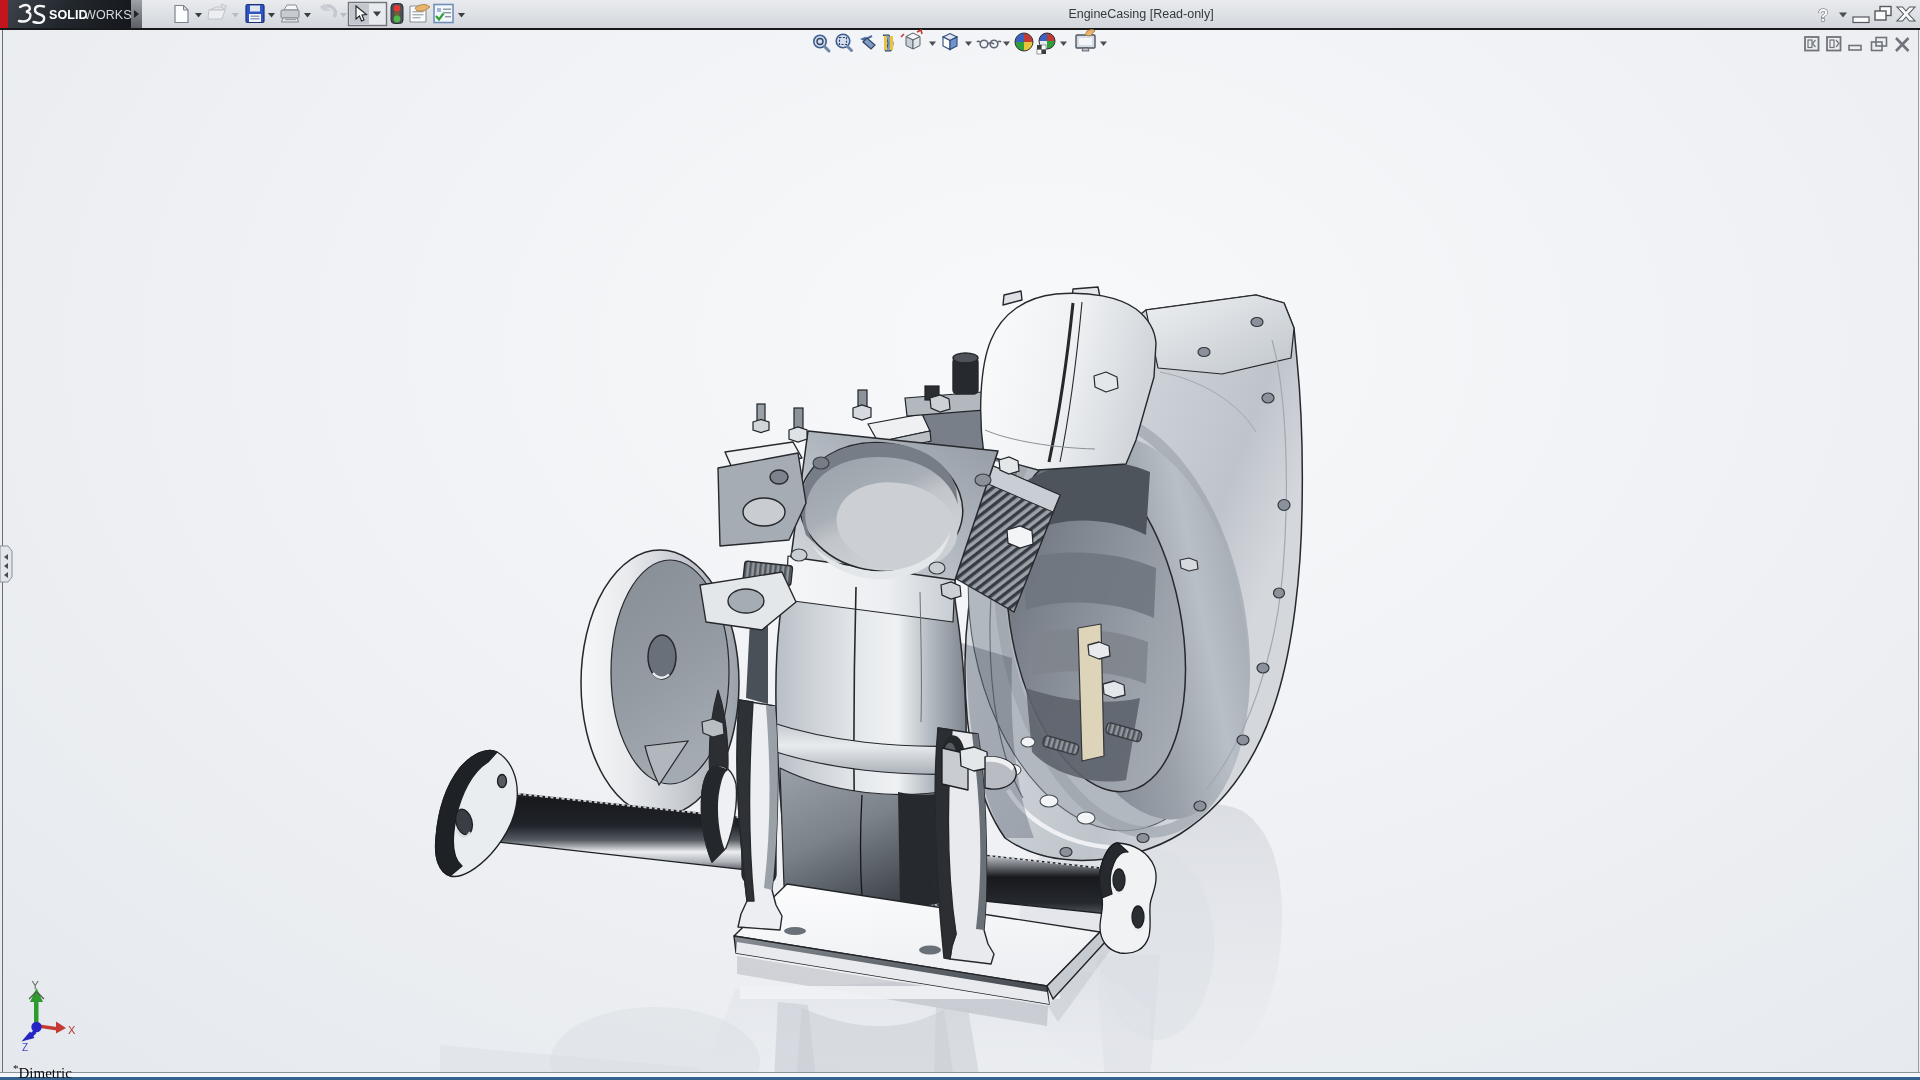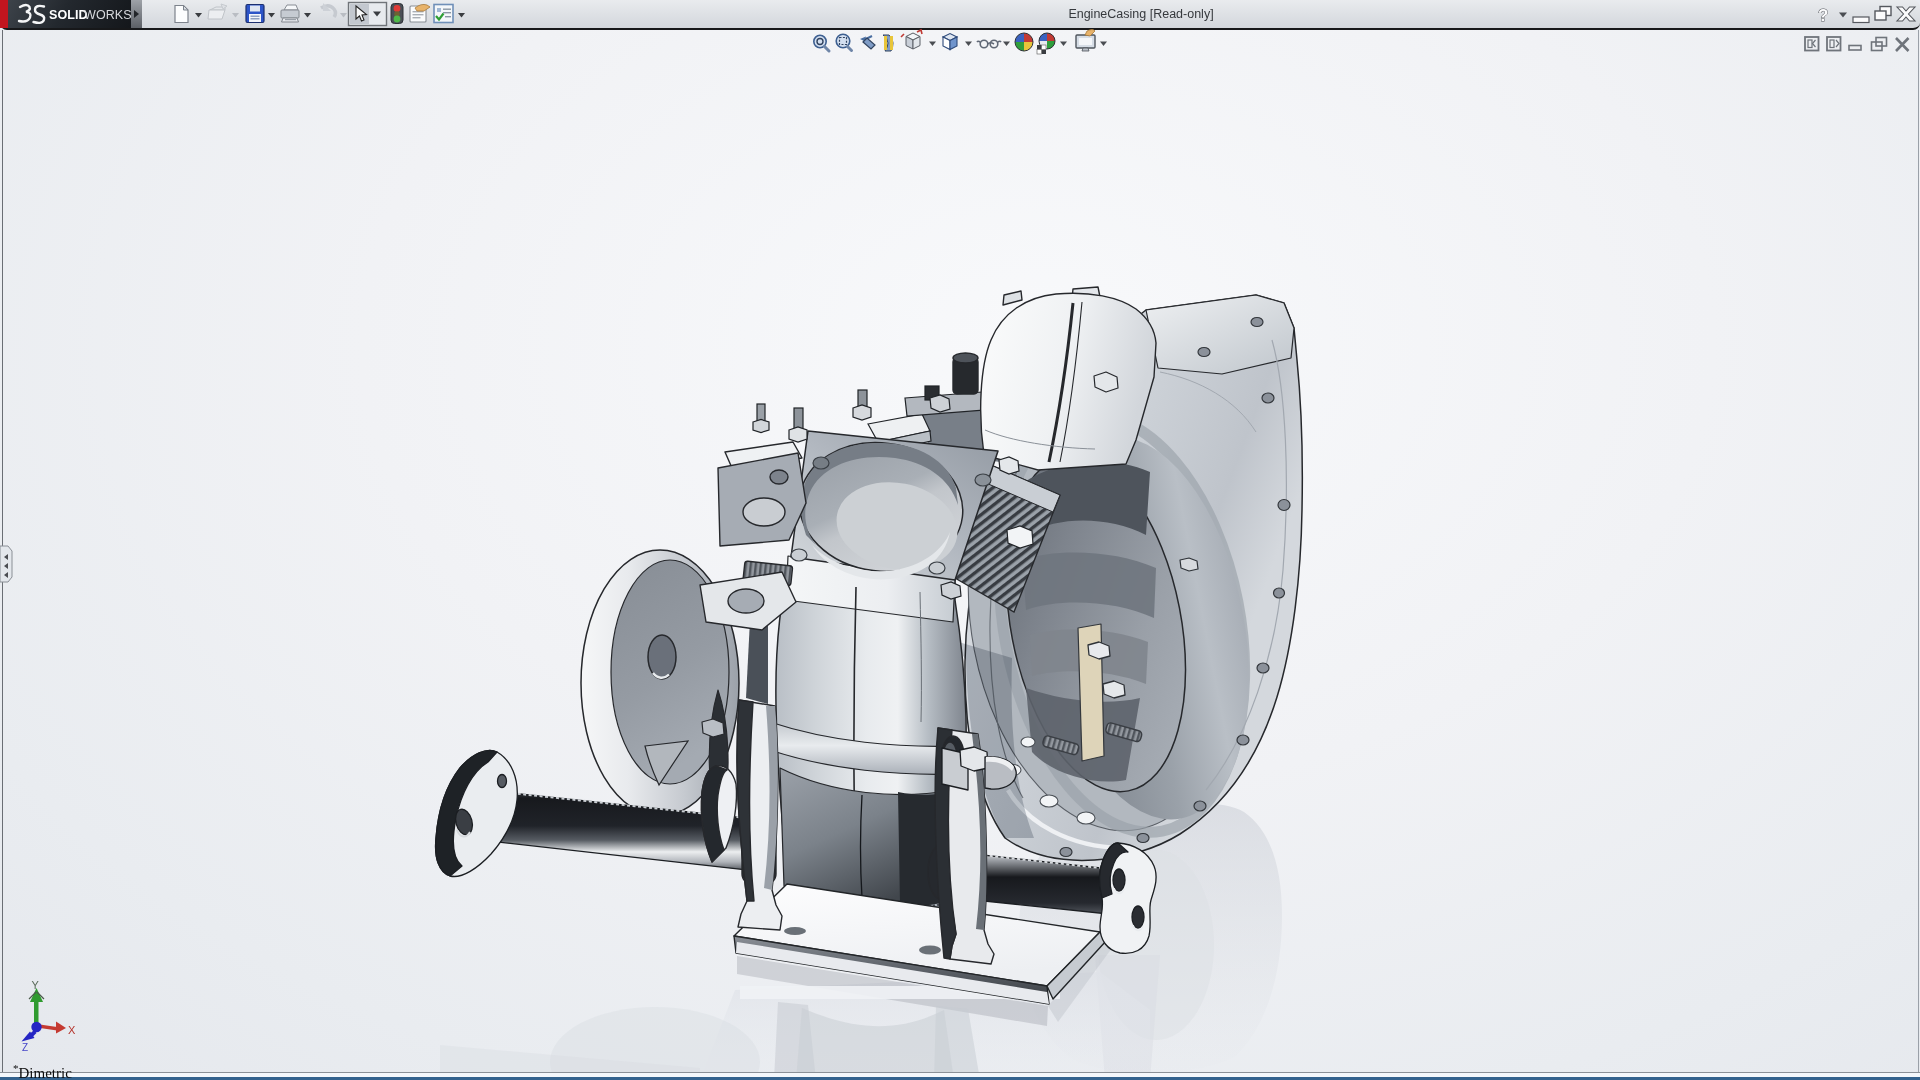--- a/index.html
+++ b/index.html
@@ -1,20 +1,20 @@
 <!DOCTYPE html>
 <html><head>
 <meta charset="utf-8">
 <style>
   html,body{margin:0;padding:0;width:1920px;height:1080px;overflow:hidden;
     font-family:"Liberation Sans",sans-serif;background:#e9ecf1;}
   #page{position:absolute;top:0;left:0;width:1920px;height:1080px;}
   
   #titlebar{position:absolute;top:0;left:0;width:1920px;height:28px;
-    background:linear-gradient(#e9ebee,#d3d7dc);border-bottom:2px solid #17181a;border-radius:7px;}
+    background:linear-gradient(#e9ebee,#d3d7dc);border-bottom:2px solid #17181a;}
   #redstrip{position:absolute;top:0;left:0;width:8px;height:28px;background:#c2151e;}
   #logoblk{position:absolute;top:0;left:8px;width:123px;height:28px;
     background:linear-gradient(120deg,#3d434a 0%,#23282e 45%,#14171b 100%);}
   #arrowblk{position:absolute;top:0;left:131px;width:11px;height:28px;
     background:linear-gradient(#9ea2a8,#5c6066);}
   #title-text{position:absolute;top:0;left:362px;width:1558px;height:28px;
     text-align:center;line-height:28px;font-size:12.5px;color:#36393d;}
   
   #vp-bg{position:absolute;top:30px;left:0;width:1920px;height:1050px;
     background:radial-gradient(ellipse 1500px 1000px at 54% 30%, #f8f9fb 0%, #f1f2f5 45%, #e9ecf0 80%, #e5e8ed 100%);}

